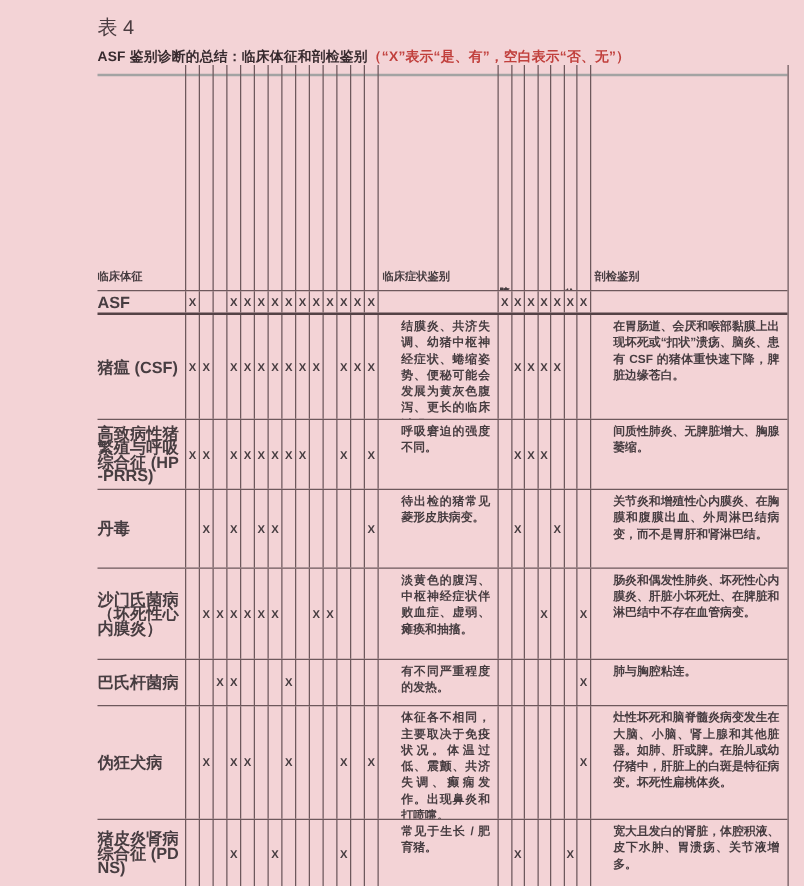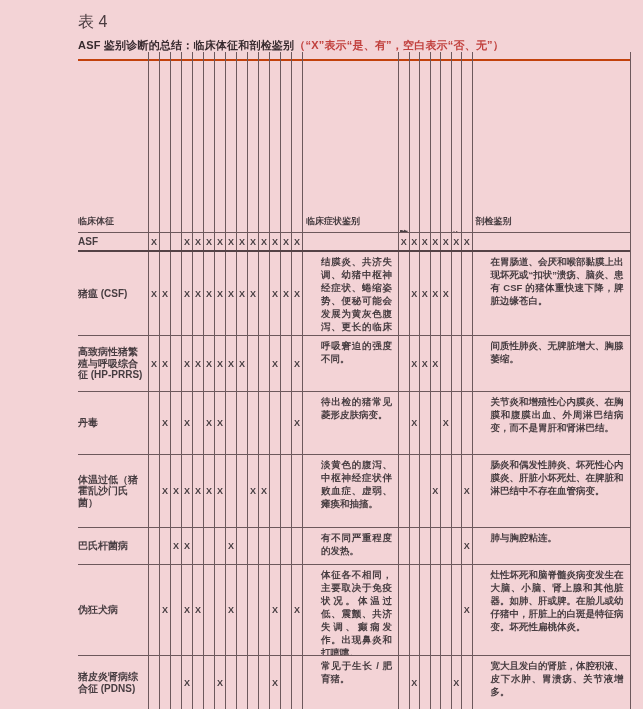--- a/index.html
+++ b/index.html
@@ -10,21 +10,21 @@
     color:#443a3e;
     overflow:hidden;
   }
   .page{position:relative;width:643px;height:709px;}
 
   
   .titleblock{position:absolute;left:78px;top:12px;width:552px;}
   .tno{font-size:16px;color:#4a3c40;margin-bottom:5px;}
   .tmain{
     font-size:11px;font-weight:bold;color:#382b2f;
-    padding-bottom:6px;border-bottom:2px solid #c2410c;
+    padding-bottom:6px;border-bottom:2px solid #a3a3a3;
     letter-spacing:.2px;white-space:nowrap;
   }
   .tmain .red{color:#c1403d;}
 
   
   .grid{
     position:absolute;left:78px;top:52px;width:552px;
     border-right:1px solid #6d585c;
     border-bottom:2px solid #544246;
   }
@@ -51,21 +51,21 @@
   
   .hlab{
     position:absolute;bottom:4px;left:3px;
     font-size:9px;font-weight:bold;color:#473d41;white-space:nowrap;
   }
   .labcol .hlab{left:0;margin-top:28px;}
 
   
   .lab{
     display:flex;align-items:center;
-    font-size:10px;font-weight:bold;color:#473d41;
+    font-size:13px;font-weight:bold;color:#473d41;
     line-height:11.5px;padding-right:3px;word-break:break-all;
   }
   .mk{
     display:flex;align-items:center;justify-content:center;
     font-size:9px;font-weight:600;color:#473d41;
   }
   .txt{
     font-size:9.5px;font-weight:700;color:#473d41;
     line-height:13px;padding:3px 6px 2px 18px;
     text-align:justify;word-break:break-all;
@@ -371,21 +371,21 @@
         <div class="c rncol mk"></div>
         <div class="c rncol mk">
           <span>X</span>
         </div>
         <div class="c rncol mk"></div>
         <div class="c rncol mk"></div>
         <div class="c pcol txt"><span>关节炎和增殖性心内膜炎、在胸膜和腹膜出血、外周淋巴结病变，而不是胃肝和肾淋巴结。</span></div>
       </div>
       <div class="trow r4" style="height: 72px;">
         <div class="c labcol lab">
-          <span>体温过低（猪霍乱沙门氏菌）</span>
+          <span>沙门氏菌病（坏死性心内膜炎）</span>
         </div>
         <div class="c ncol mk"></div>
         <div class="c ncol mk">
           <span>X</span>
         </div>
         <div class="c ncol mk">
           <span>X</span>
         </div>
         <div class="c ncol mk">
           <span>X</span>

